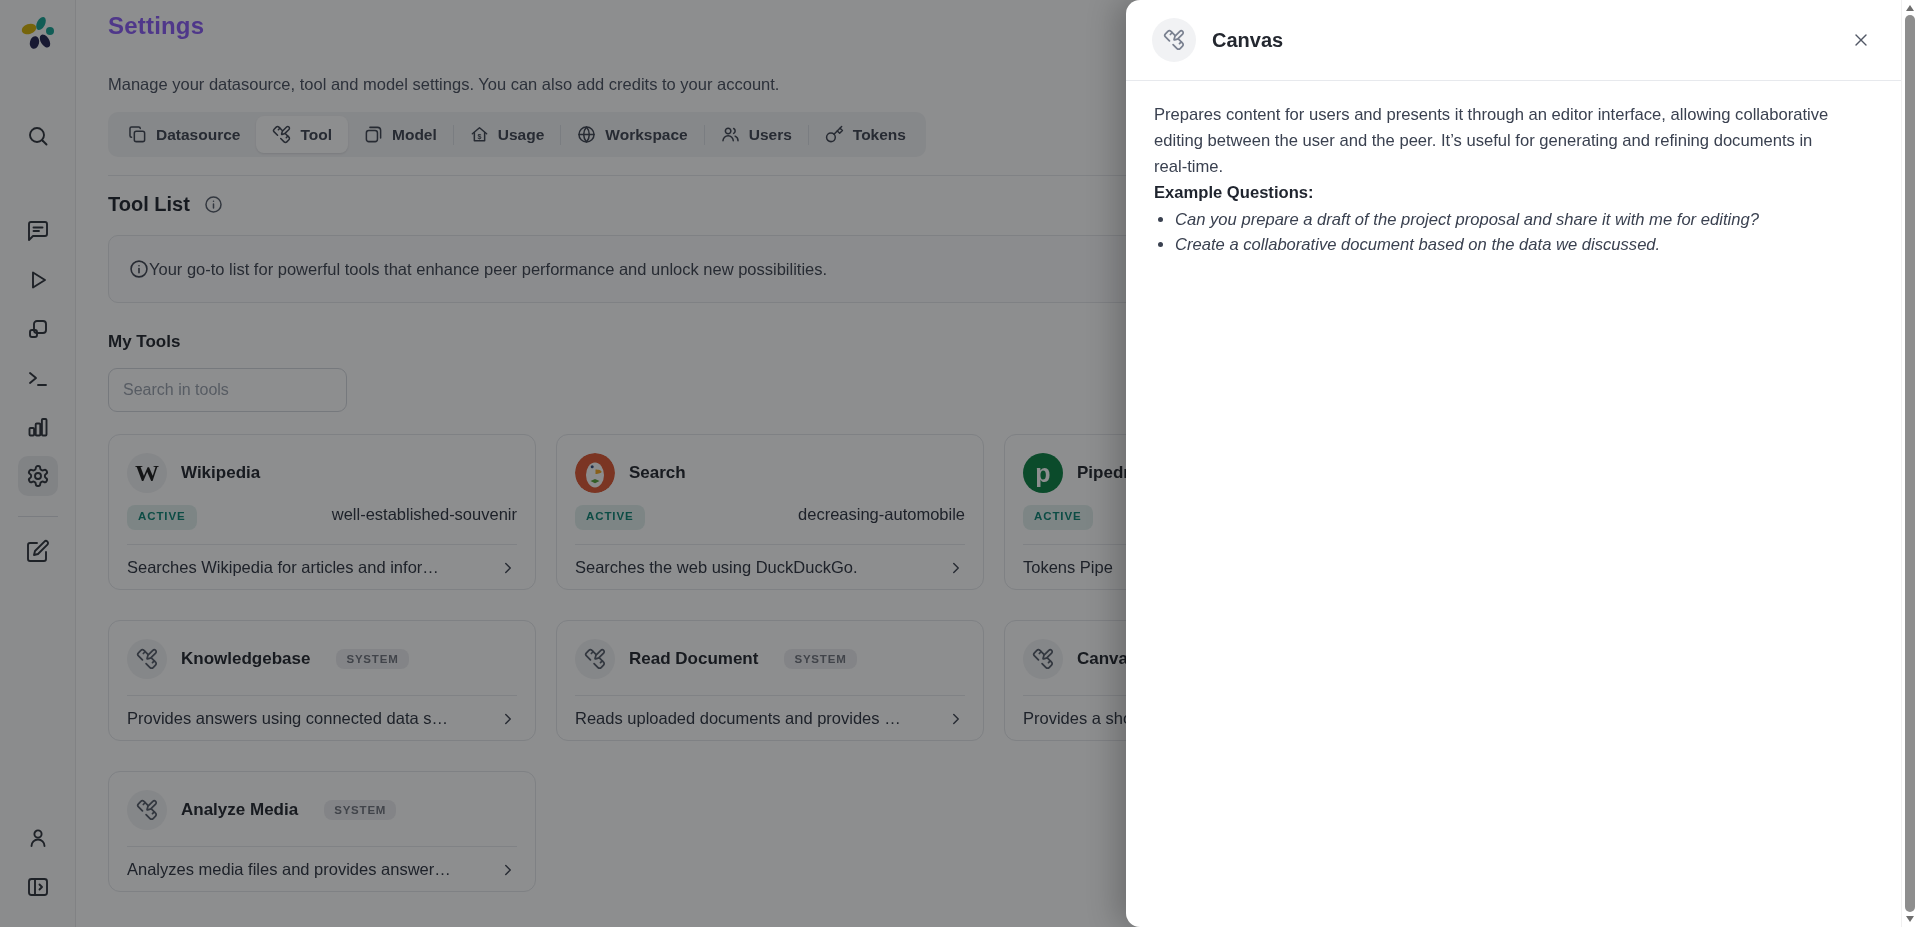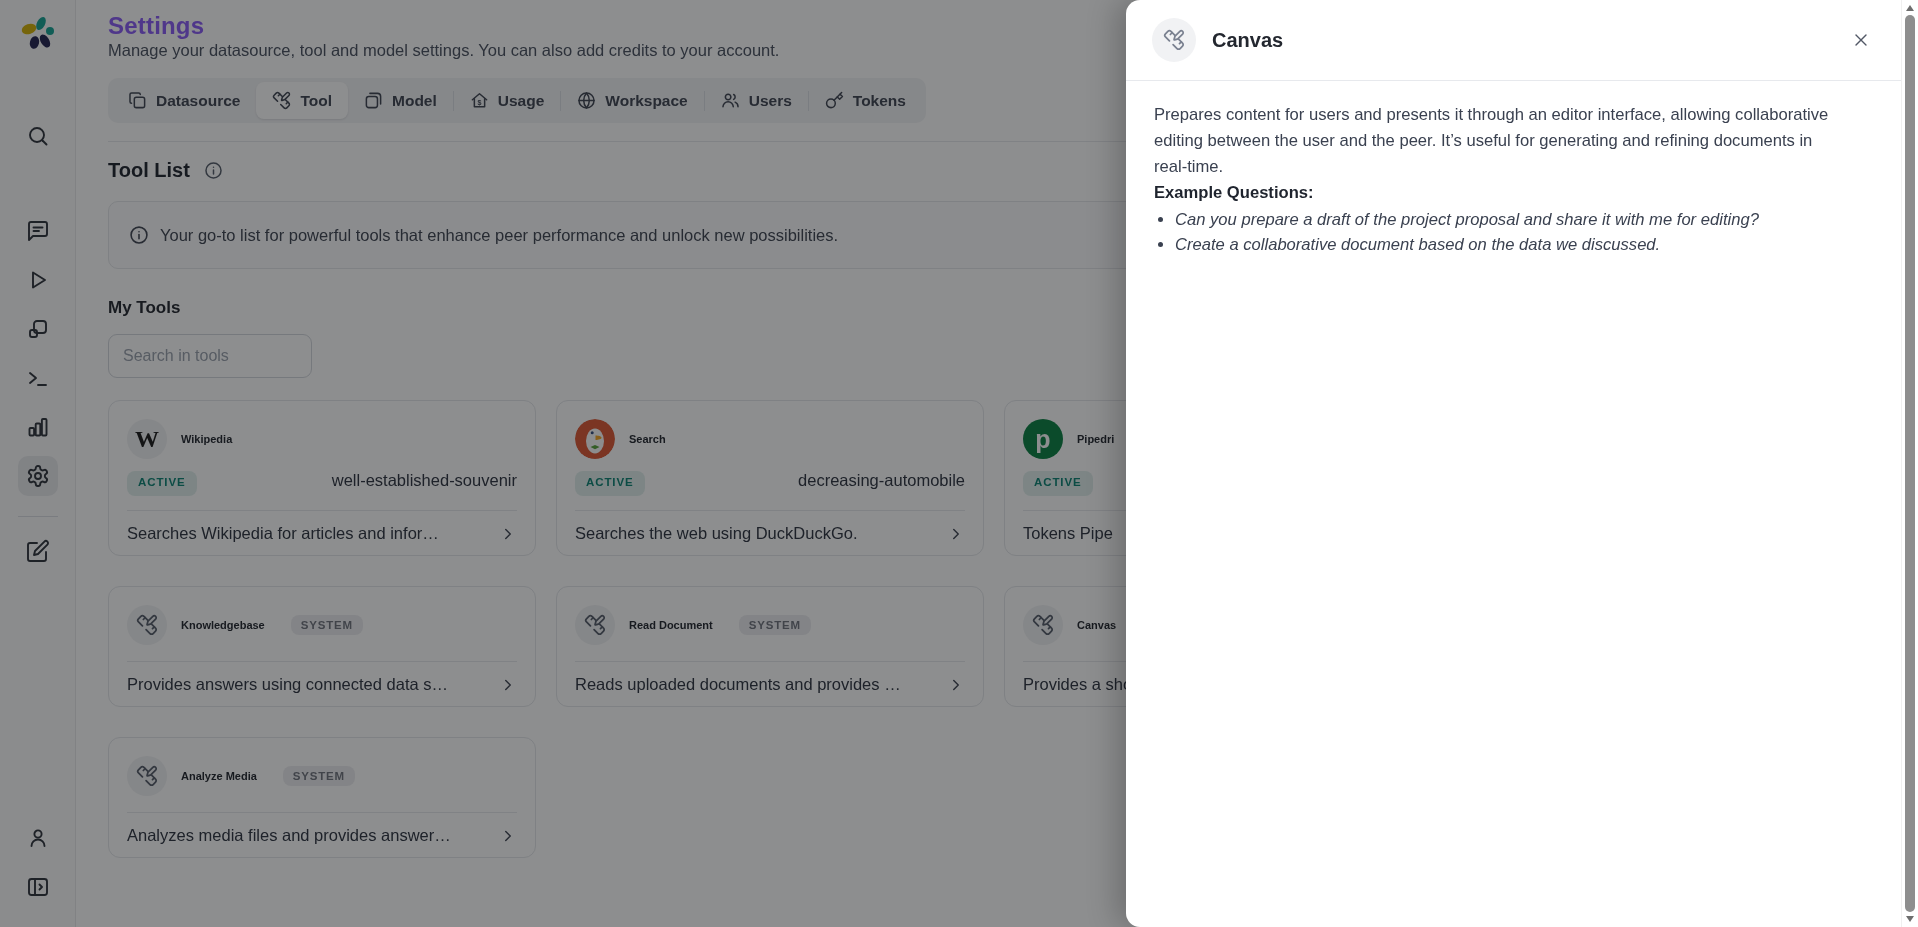--- a/index.html
+++ b/index.html
@@ -24,21 +24,21 @@
     color:#2f333c; cursor:pointer;
   }
   .side-item.active { background:#e9eaec; }
   .side-item .icn { width:24px; height:24px; }
   .side-div { width:40px; border-top:1px solid #dcdee2; margin:20px 0 14px; }
   .side-spacer { flex:1; }
 
   
   .main { position:absolute; left:76px; top:0; right:0; bottom:0; padding:8px 32px 0; }
   .page-title { font-size:24px; font-weight:700; color:#8b5cf6; letter-spacing:.2px; margin-top:4px; }
-  .page-sub { margin-top:1px; font-size:16.5px; color:#4a5160; }
+  .page-sub { margin-top:35px; font-size:16.5px; color:#4a5160; }
 
   .tabs {
     margin-top:18px; display:inline-flex; align-items:center;
     background:#f2f3f5; border-radius:10px; padding:4px; height:45px;
   }
   .tab {
     display:flex; align-items:center; gap:9px; height:37px; padding:0 16px;
     font-size:15.5px; font-weight:600; color:#3f4552; border-radius:8px;
     white-space:nowrap; cursor:pointer;
   }
@@ -48,29 +48,29 @@
 
   .main-divider { border:none; border-top:1px solid #e7e9ed; margin-top:18px; }
 
   .toollist-row { margin-top:17px; display:flex; align-items:center; gap:14px; }
   .toollist-title { font-size:20px; font-weight:700; color:#1f242e; }
   .info-glyph { color:#565d6a; }
   .info-glyph .icn { width:19px; height:19px; }
 
   .banner {
     margin-top:19px; border:1px solid #e4e6ea; background:#fcfcfd;
-    border-radius:10px; padding:23px 20px; display:flex; align-items:center; gap:11px;
+    border-radius:10px; padding:23px 20px; display:flex; align-items:center; gap:0;
     font-size:16.5px; color:#3f4552; max-width:1778px;
   }
   .banner .icn { width:20px; height:20px; color:#3f4552; }
 
   .mytools-title { margin-top:29px; font-size:17px; font-weight:700; color:#23272f; }
 
   .search-input {
-    margin-top:16px; width:204px; height:44px; border:1px solid #d4d7dd;
+    margin-top:16px; width:239px; height:44px; border:1px solid #d4d7dd;
     border-radius:9px; padding:0 14px; font-size:16px; color:#23272f;
     font-family:inherit; background:#fff; outline:none; display:block;
   }
   .search-input::placeholder { color:#9aa1ad; }
 
   .grid {
     margin-top:22px; display:grid;
     grid-template-columns:repeat(3,428px); column-gap:20px; row-gap:30px;
   }
   .card {
@@ -80,21 +80,21 @@
   .card-head { display:flex; align-items:center; gap:14px; min-height:48px; }
   .avatar {
     width:40px; height:40px; border-radius:50%; flex:0 0 40px;
     display:flex; align-items:center; justify-content:center; overflow:hidden;
     background:#f0f1f3; color:#565d6a;
   }
   .avatar svg { width:40px; height:40px; display:block; }
   .avatar .tool-glyph { width:22px; height:22px; }
   .avatar.wiki { font-family:"Liberation Serif","DejaVu Serif",serif; font-weight:700; font-size:24px; color:#1b1b1b; }
   .avatar.pipedrive { background:#0b8043; color:#fff; font-weight:800; font-size:25px; }
-  .card-name { font-size:11px; font-weight:700; color:#23272f; white-space:nowrap; }
+  .card-name { font-size:17px; font-weight:700; color:#23272f; white-space:nowrap; }
   .badge-system {
     font-size:11.5px; font-weight:800; letter-spacing:.8px; color:#70747e;
     background:#ededf0; border-radius:8px; padding:4px 10px; margin-left:12px;
   }
   .card-meta { display:flex; justify-content:space-between; margin:8px 0 14px; min-height:25px; }
   .badge-active {
     font-size:11.5px; font-weight:800; letter-spacing:.9px; color:#0c8273;
     background:#e0efec; border-radius:8px; padding:5px 11px;
   }
   .card-slug { font-size:16.5px; color:#2e3440; }

